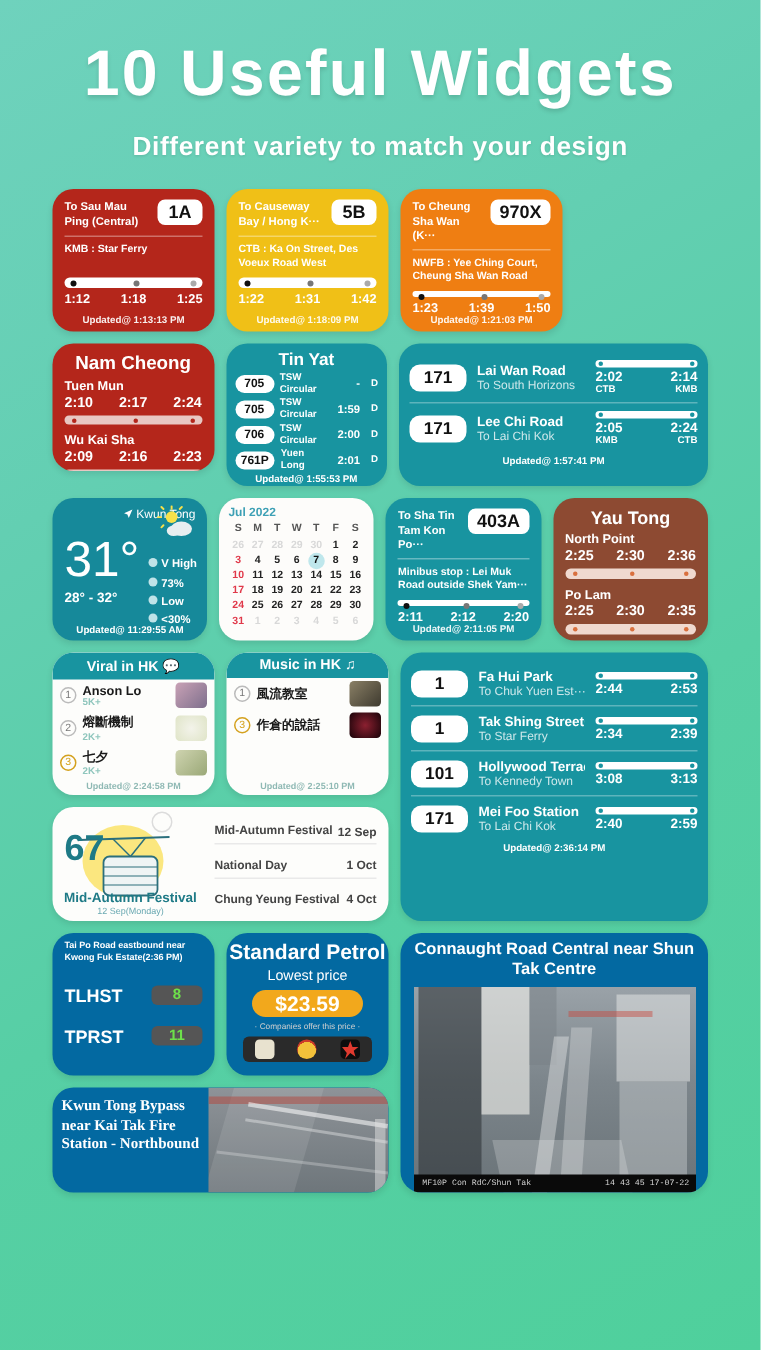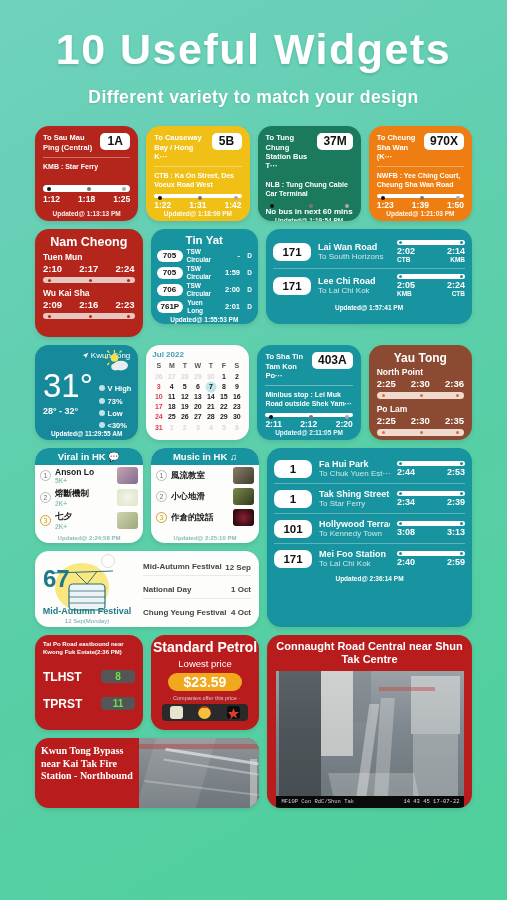--- a/index.html
+++ b/index.html
@@ -46,21 +46,21 @@
   .eta-nobus { font-size: 8px; font-weight: 600; line-height: 1.25; margin-top: 2px; }
   .eta-upd { font-size: 6.5px; text-align: center; margin-top: auto; opacity: .92; font-weight:600; }
 
   .c-red    { background: #b4261b; }
   .c-yellow { background: #f0c017; color: #fff; }
   .c-green  { background: #1b7a5e; }
   .c-orange { background: #ef7e12; }
   .c-teal   { background: #1894a0; }
 
   
-  .mtr { width: 108px; height: 108px; background: #b4261b; color: #fff;
+  .mtr { width: 108px; height: 85px; background: #b4261b; color: #fff;
          padding: 6px 8px 4px 8px; display: flex; flex-direction: column; }
   .mtr-head { text-align: center; font-size: 12.5px; font-weight: 600; margin-bottom: 3px; }
   .mtr-dest { font-size: 8.5px; font-weight: 600; }
   .mtr-times { display: flex; justify-content: space-between; font-size: 9.5px;
                font-weight: 700; margin-top: 1px; }
   .mtr-bar { position: relative; height: 6px; background: #e8c7c2; border-radius: 3px;
              margin: 3px 0 5px 0; }
   .mtr-bar i { position: absolute; top: 1.5px; width: 3px; height: 3px; border-radius: 50%;
                background: #b4261b; }
 
@@ -163,21 +163,21 @@
               font-size: 6px; color: #6aa9b2; z-index: 3; }
   .fest-r { flex: 1; padding: 5px 8px 4px 4px; display: flex; flex-direction: column;
             justify-content: space-around; }
   .fest-row { display: flex; justify-content: space-between; align-items: center;
               padding: 3px 0; border-bottom: 1px solid #e9e9e9; }
   .fest-row:last-child { border-bottom: none; }
   .fest-ev { font-size: 8px; color: #444; line-height: 1.2; font-weight: 600; }
   .fest-dt { font-size: 8px; color: #444; font-weight: 600; white-space: nowrap; }
 
   
-  .blk { background: #b91c1c; border-radius: 14px; color: #fff; overflow: hidden; }
+  .blk { background: #0369a1; border-radius: 14px; color: #fff; overflow: hidden; }
   .tfx { width: 108px; height: 95px; padding: 6px 8px; display: flex; flex-direction: column; }
   .tfx-h { font-size: 6px; line-height: 1.3; font-weight: 600; }
   .tfx-row { display: flex; align-items: center; justify-content: space-between; margin-top: 13px; }
   .tfx-k { font-size: 12px; font-weight: 700; }
   .tfx-v { background: #555; border-radius: 4px; font-size: 10px; color: #6de04b;
            font-weight: 700; padding: 1px 0; width: 34px; text-align: center; }
 
   .petrol { width: 108px; height: 95px; display: flex; flex-direction: column;
             align-items: center; padding-top: 5px; }
   .pet-t { font-size: 14px; font-weight: 600; line-height: 1.05; text-align: center; }
@@ -251,35 +251,20 @@
           <i style="right:4px;background:#aaa"></i>
       </div>
       <div class="eta-times">
         <span>1:22</span>
         <span>1:31</span>
         <span>1:42</span>
       </div>
       <div class="eta-upd">Updated@ 1:18:09 PM</div>
     </div>
 
-    <div class="w eta-card c-green">
-      <div class="eta-top">
-        <div class="eta-dest">To  Tung Chung Station Bus T···</div>
-        <div class="eta-badge">37M</div>
-      </div>
-      <div class="hr-line"></div>
-      <div class="eta-stop">NLB : Tung Chung Cable Car Terminal</div>
-      <div class="eta-bar">
-        <i style="left:4px;background:#111"></i>
-          <i style="left:50%;background:#777"></i>
-          <i style="right:4px;background:#aaa"></i>
-      </div>
-      <div class="eta-nobus">No bus in next 60 mins</div>
-      <div class="eta-upd">Updated@ 1:19:54 PM</div>
-    </div>
 
     <div class="w eta-card c-orange">
       <div class="eta-top">
         <div class="eta-dest">To Cheung Sha Wan (K···</div>
         <div class="eta-badge">970X</div>
       </div>
       <div class="hr-line"></div>
       <div class="eta-stop">NWFB : Yee Ching Court, Cheung Sha Wan Road</div>
       <div class="eta-bar">
         <i style="left:4px;background:#111"></i>
@@ -588,27 +573,20 @@
             <span>♫</span>
           </div>
           <div class="rank-row">
             <span class="rank-n">1</span>
             <span class="rank-tx">
               <span class="rank-t1" style="display:block">風流教室</span>
             </span>
             <span class="rank-img" style="background:linear-gradient(135deg,#8a8066,#3e3a2f)"></span>
           </div>
           <div class="rank-row">
-            <span class="rank-n">2</span>
-            <span class="rank-tx">
-              <span class="rank-t1" style="display:block">小心地滑</span>
-            </span>
-            <span class="rank-img" style="background:linear-gradient(135deg,#7e8a4a,#30381c)"></span>
-          </div>
-          <div class="rank-row">
             <span class="rank-n gold">3</span>
             <span class="rank-tx">
               <span class="rank-t1" style="display:block">作倉的說話</span>
             </span>
             <span class="rank-img" style="background:radial-gradient(circle,#8b2030,#180308)"></span>
           </div>
           <div class="rank-upd">Updated@ 2:25:10 PM</div>
         </div>
       </div>
 

